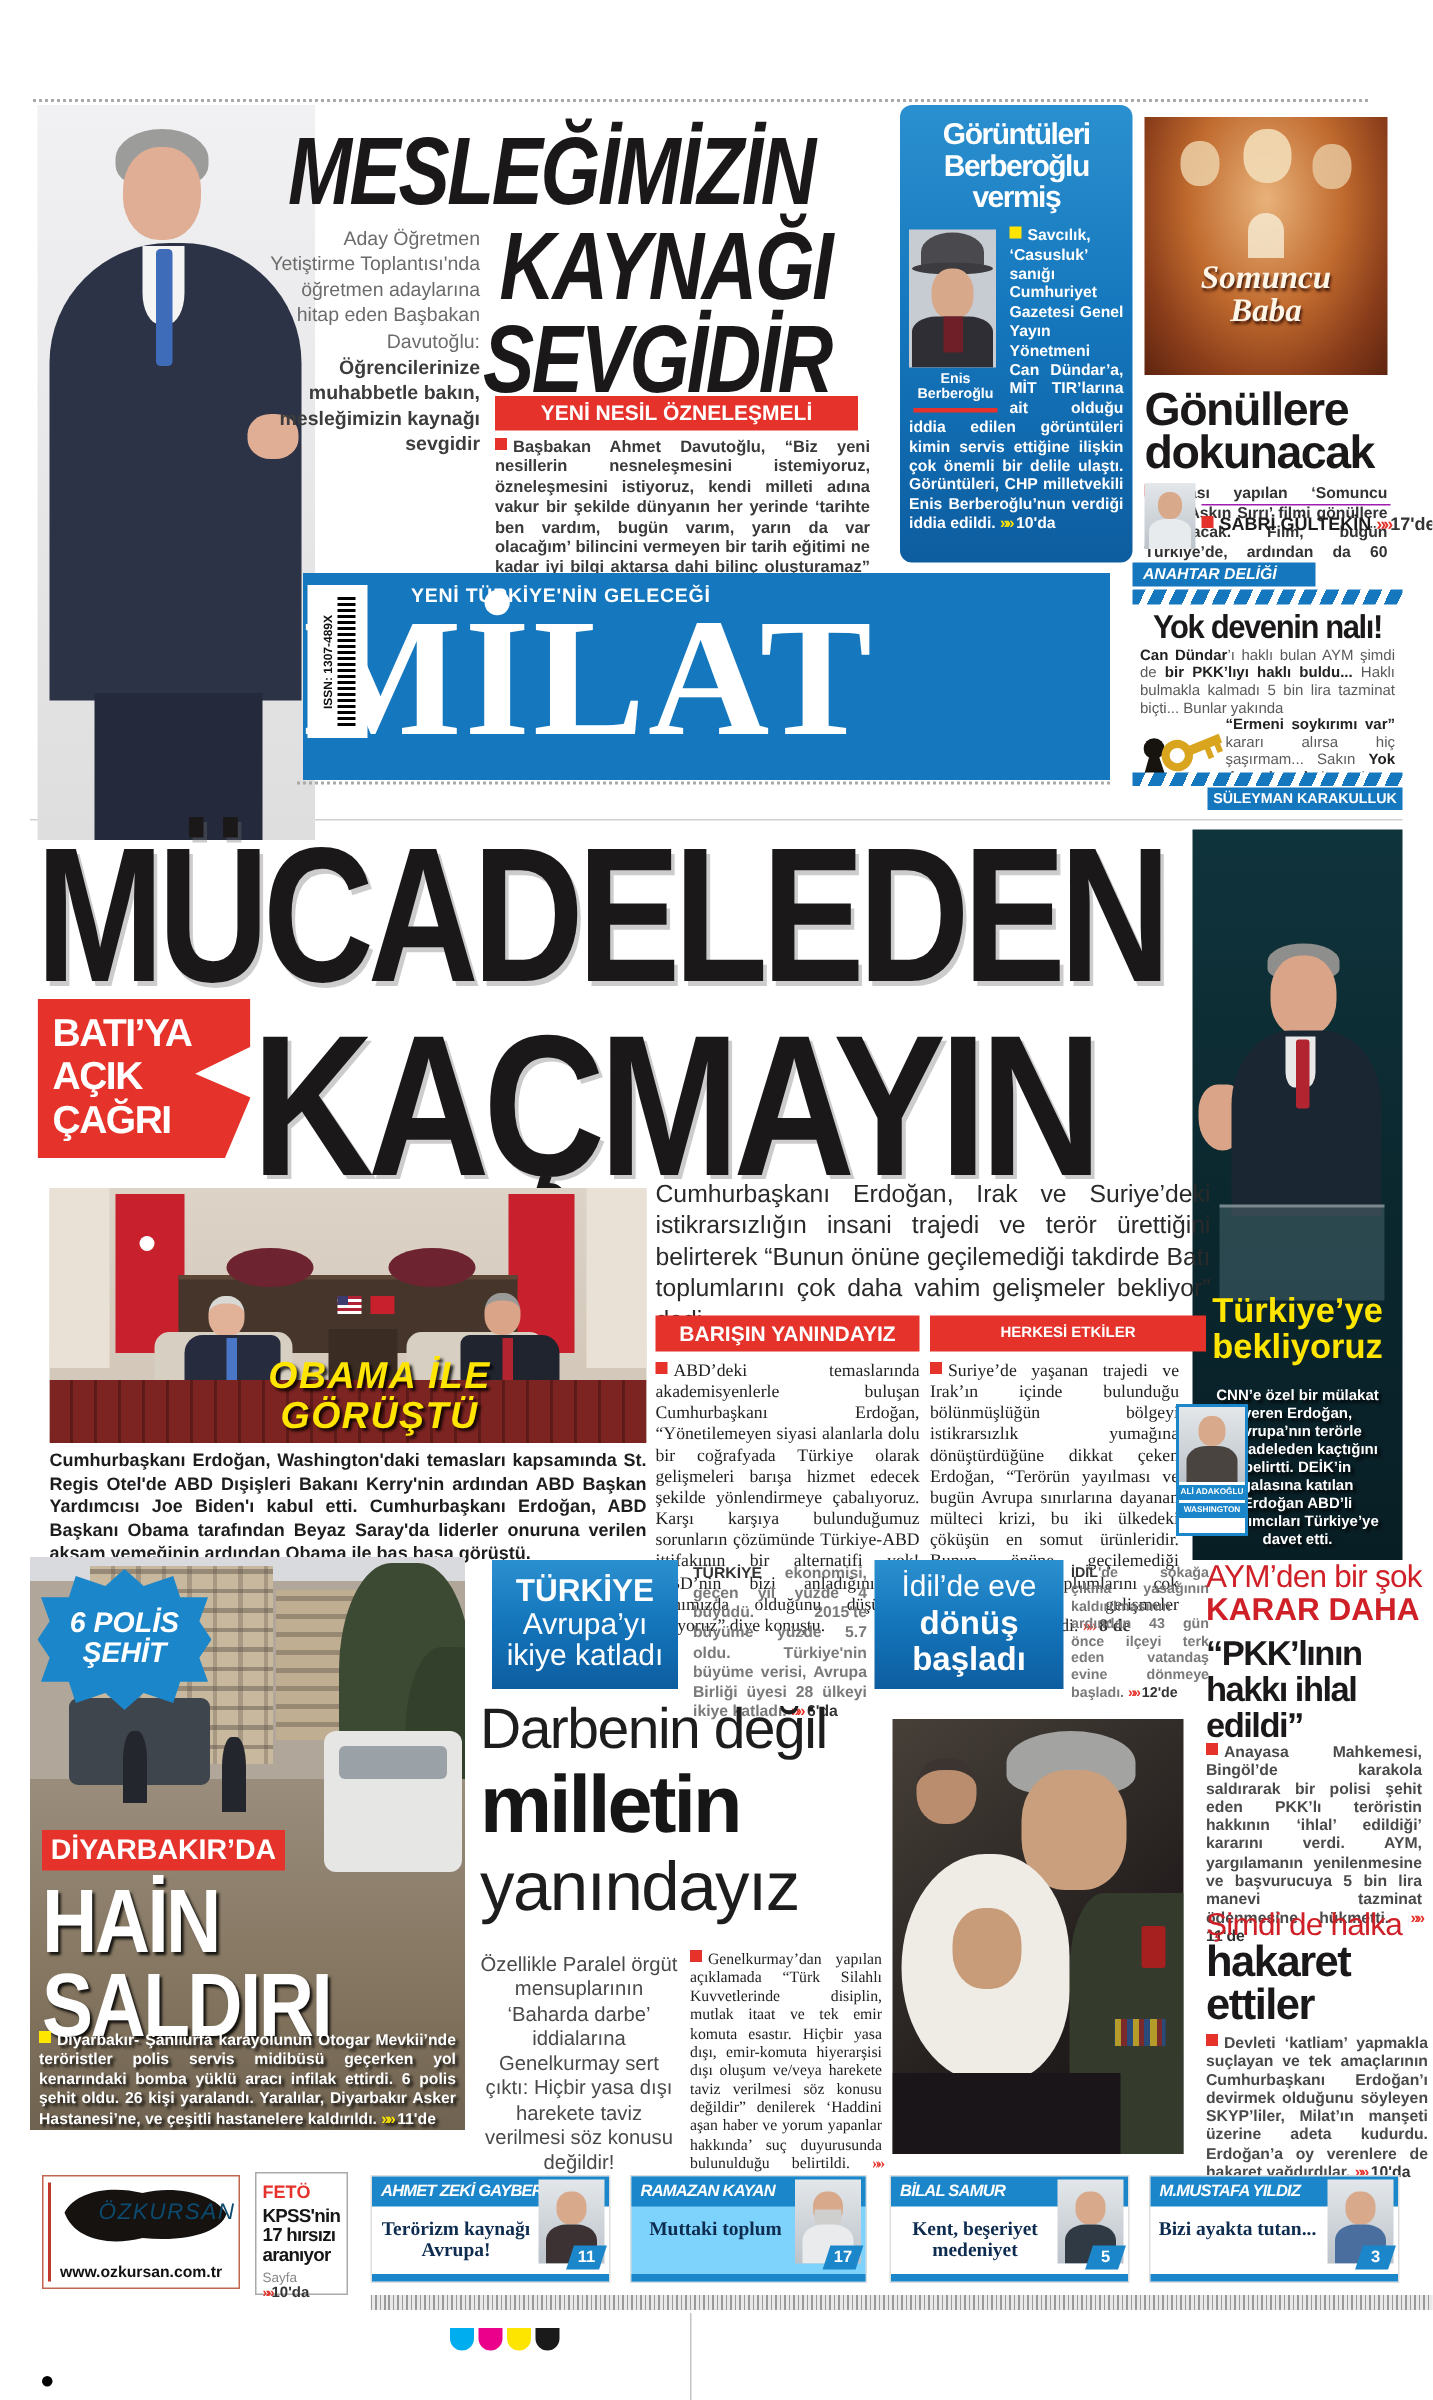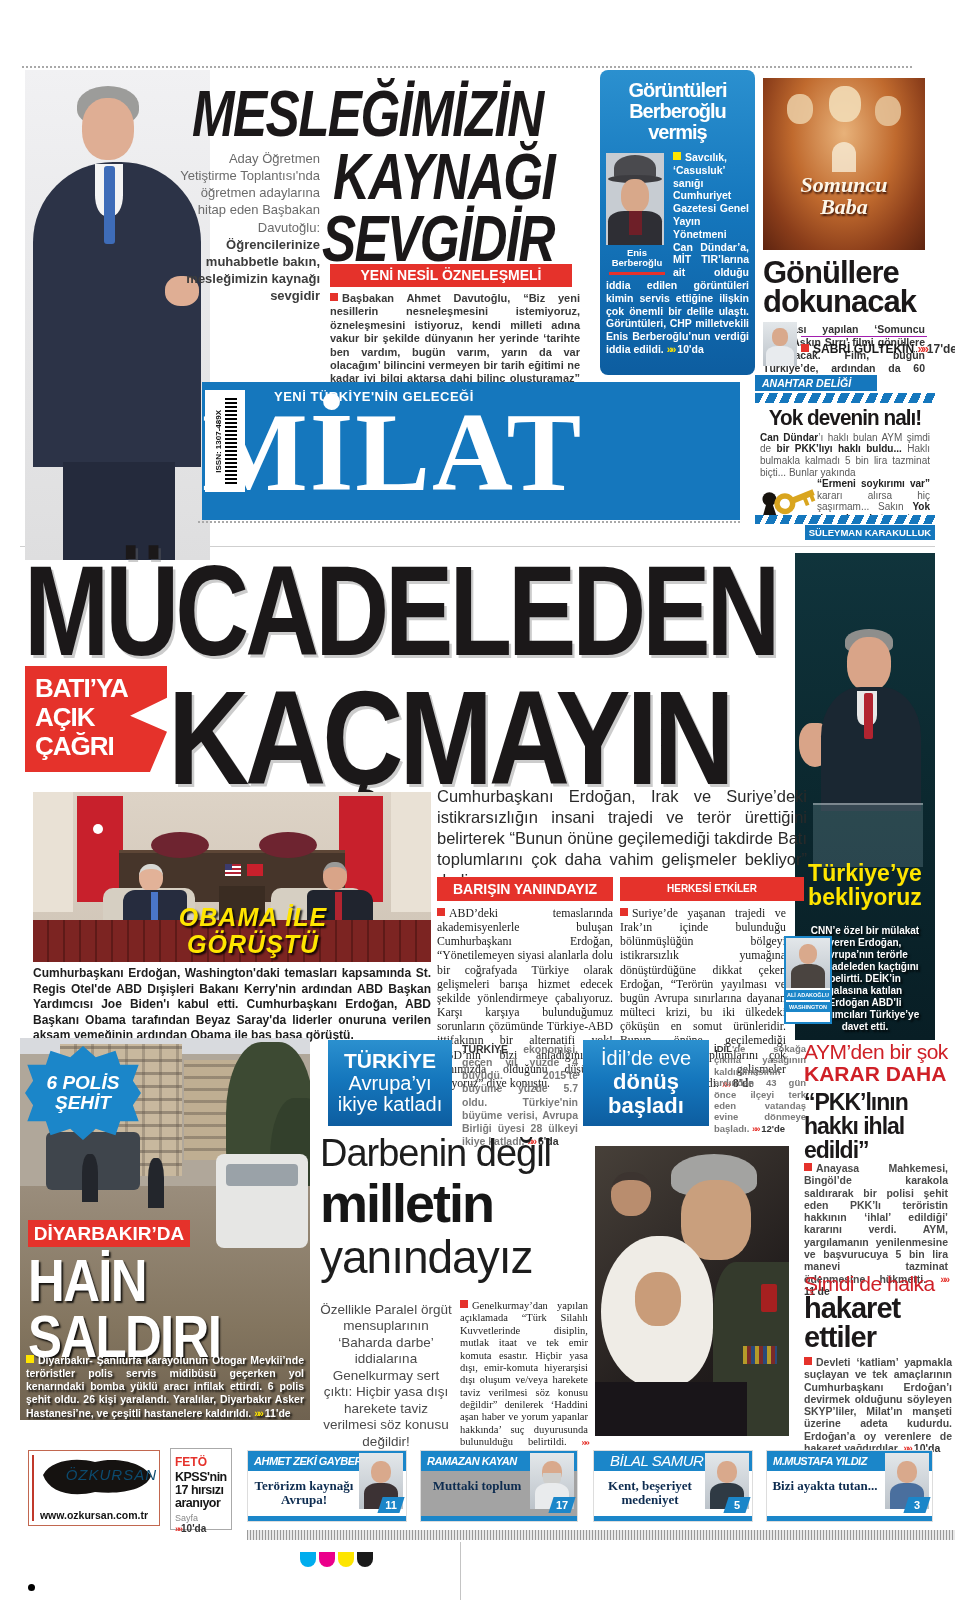--- a/index.html
+++ b/index.html
@@ -296,35 +296,35 @@
     <div class="serif" style="position:absolute;left:4px;top:28px;width:104px;text-align:center;font-weight:bold;font-size:13px;line-height:1.1;color:#0d2c50">Terörizm kaynağı Avrupa!</div>
     <div style="position:absolute;right:3px;top:2px;width:44px;height:56px;background:linear-gradient(#e3e7ea,#bcc3ca);overflow:hidden">
       <div class="a" style="left:12px;top:8px;width:20px;height:22px;background:#d9a98c;border-radius:45%"></div>
       <div class="a" style="left:5px;top:30px;width:34px;height:26px;background:#3c3234;border-radius:40% 40% 0 0"></div>
     </div>
     <div style="position:absolute;right:4px;bottom:8px;width:22px;height:16px;background:#1b86c9;transform:skewX(-18deg)">
         <span style="display:block;transform:skewX(18deg);color:#fff;font-weight:bold;font-size:11px;text-align:center;line-height:16px">11</span>
       </div>
     <div style="position:absolute;left:0;bottom:0;width:100%;height:5px;background:#1b86c9"></div>
   </div>
-  <div class="a" style="left:420px;top:1450px;width:158px;height:72px;background:#a3a3a3;border:1px solid #ddd">
+  <div class="a" style="left:420px;top:1450px;width:158px;height:72px;background:#7dd3fc;border:1px solid #ddd">
     <div style="height:20px;background:#1b86c9"><span style="color:#fff;font-weight:bold;font-style:italic;font-size:11px;line-height:20px;padding-left:6px;letter-spacing:-.5px">RAMAZAN KAYAN</span></div>
     <div class="serif" style="position:absolute;left:4px;top:28px;width:104px;text-align:center;font-weight:bold;font-size:13px;line-height:1.1;color:#0d2c50">Muttaki toplum</div>
     <div style="position:absolute;right:3px;top:2px;width:44px;height:56px;background:linear-gradient(#e3e7ea,#bcc3ca);overflow:hidden">
       <div class="a" style="left:12px;top:8px;width:20px;height:22px;background:#d9a98c;border-radius:45%"></div>
       <div class="a" style="left:13px;top:20px;width:18px;height:12px;background:#cfcfcd;border-radius:0 0 45% 45%"></div>
       <div class="a" style="left:5px;top:30px;width:34px;height:26px;background:#e9ebed;border-radius:40% 40% 0 0"></div>
     </div>
     <div style="position:absolute;right:4px;bottom:8px;width:22px;height:16px;background:#1b86c9;transform:skewX(-18deg)">
         <span style="display:block;transform:skewX(18deg);color:#fff;font-weight:bold;font-size:11px;text-align:center;line-height:16px">17</span>
       </div>
     <div style="position:absolute;left:0;bottom:0;width:100%;height:5px;background:#1b86c9"></div>
   </div>
   <div class="a" style="left:593px;top:1450px;width:160px;height:72px;background:#fff;border:1px solid #ddd">
-    <div style="height:20px;background:#1b86c9"><span style="color:#fff;font-weight:normal;font-style:italic;font-size:15px;line-height:20px;padding-left:16px;letter-spacing:-.5px">BİLAL SAMUR</span></div>
+    <div style="height:20px;background:#1b86c9"><span style="color:#fff;font-weight:bold;font-style:italic;font-size:11px;line-height:20px;padding-left:6px;letter-spacing:-.5px">BİLAL SAMUR</span></div>
     <div class="serif" style="position:absolute;left:4px;top:28px;width:104px;text-align:center;font-weight:bold;font-size:13px;line-height:1.1;color:#0d2c50">Kent, beşeriyet medeniyet</div>
     <div style="position:absolute;right:3px;top:2px;width:44px;height:56px;background:linear-gradient(#e3e7ea,#bcc3ca);overflow:hidden">
       <div class="a" style="left:12px;top:8px;width:20px;height:22px;background:#d9a98c;border-radius:45%"></div>
       <div class="a" style="left:5px;top:30px;width:34px;height:26px;background:#2f3a44;border-radius:40% 40% 0 0"></div>
     </div>
     <div style="position:absolute;right:4px;bottom:8px;width:22px;height:16px;background:#1b86c9;transform:skewX(-18deg)">
         <span style="display:block;transform:skewX(18deg);color:#fff;font-weight:bold;font-size:11px;text-align:center;line-height:16px">5</span>
       </div>
     <div style="position:absolute;left:0;bottom:0;width:100%;height:5px;background:#1b86c9"></div>
   </div>

